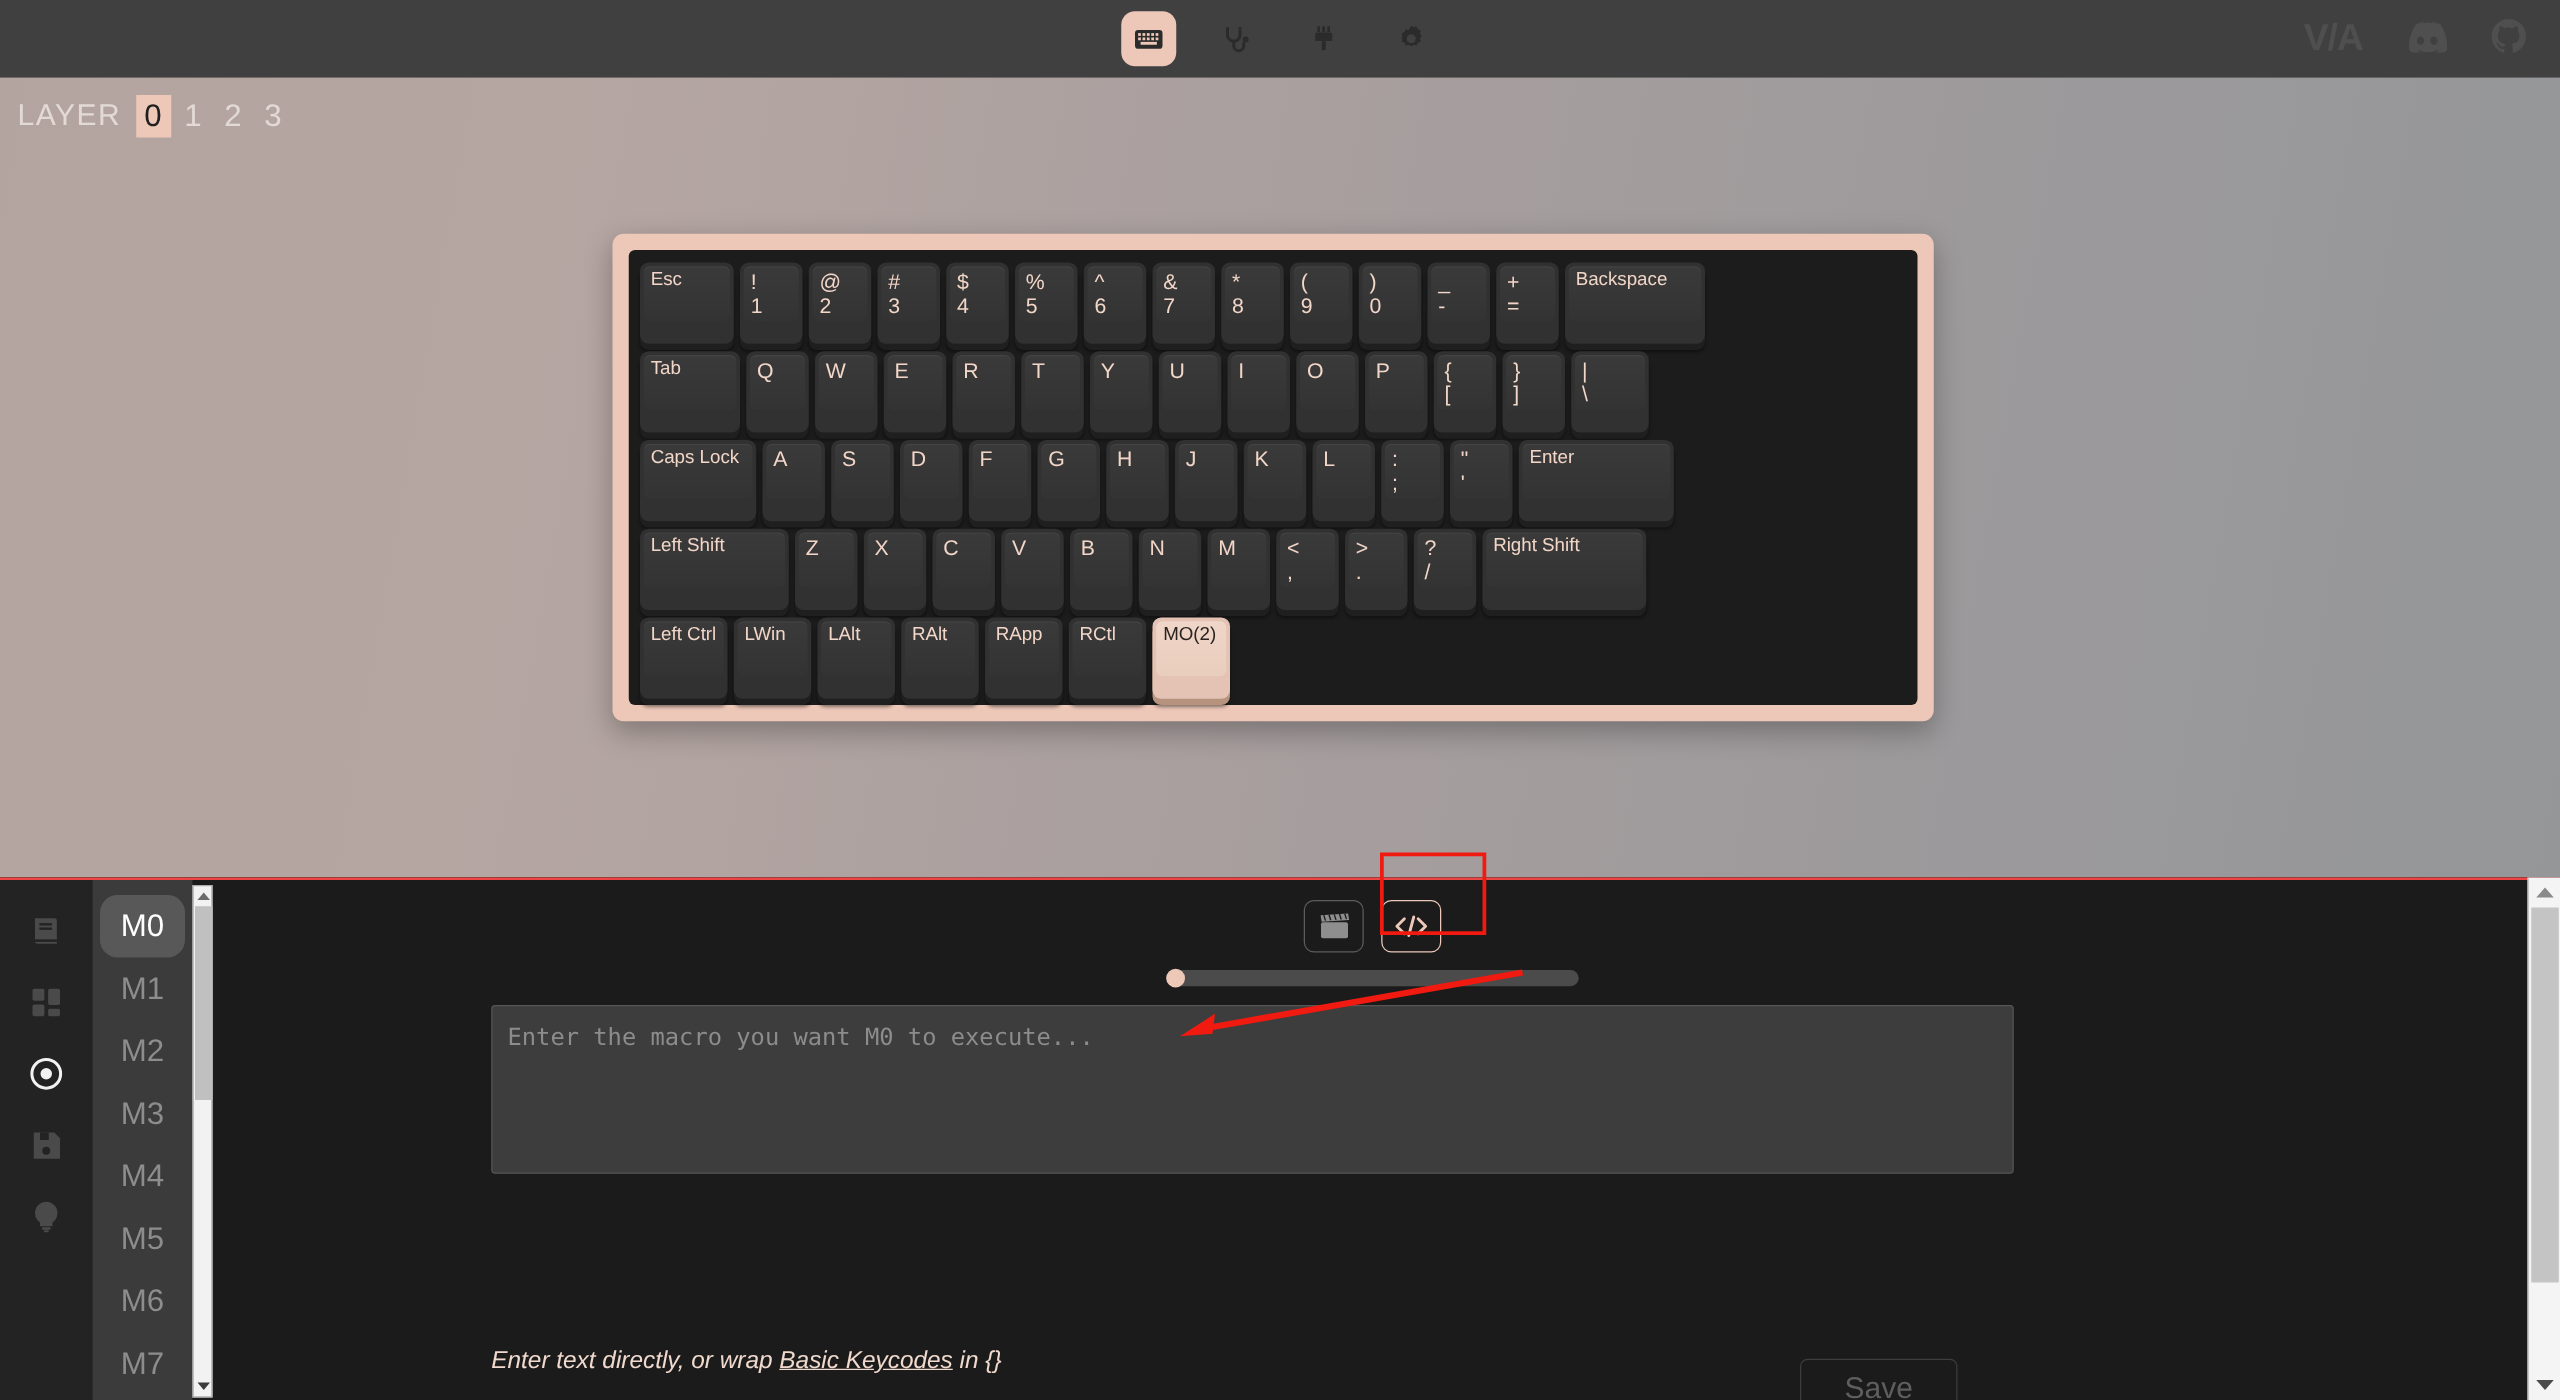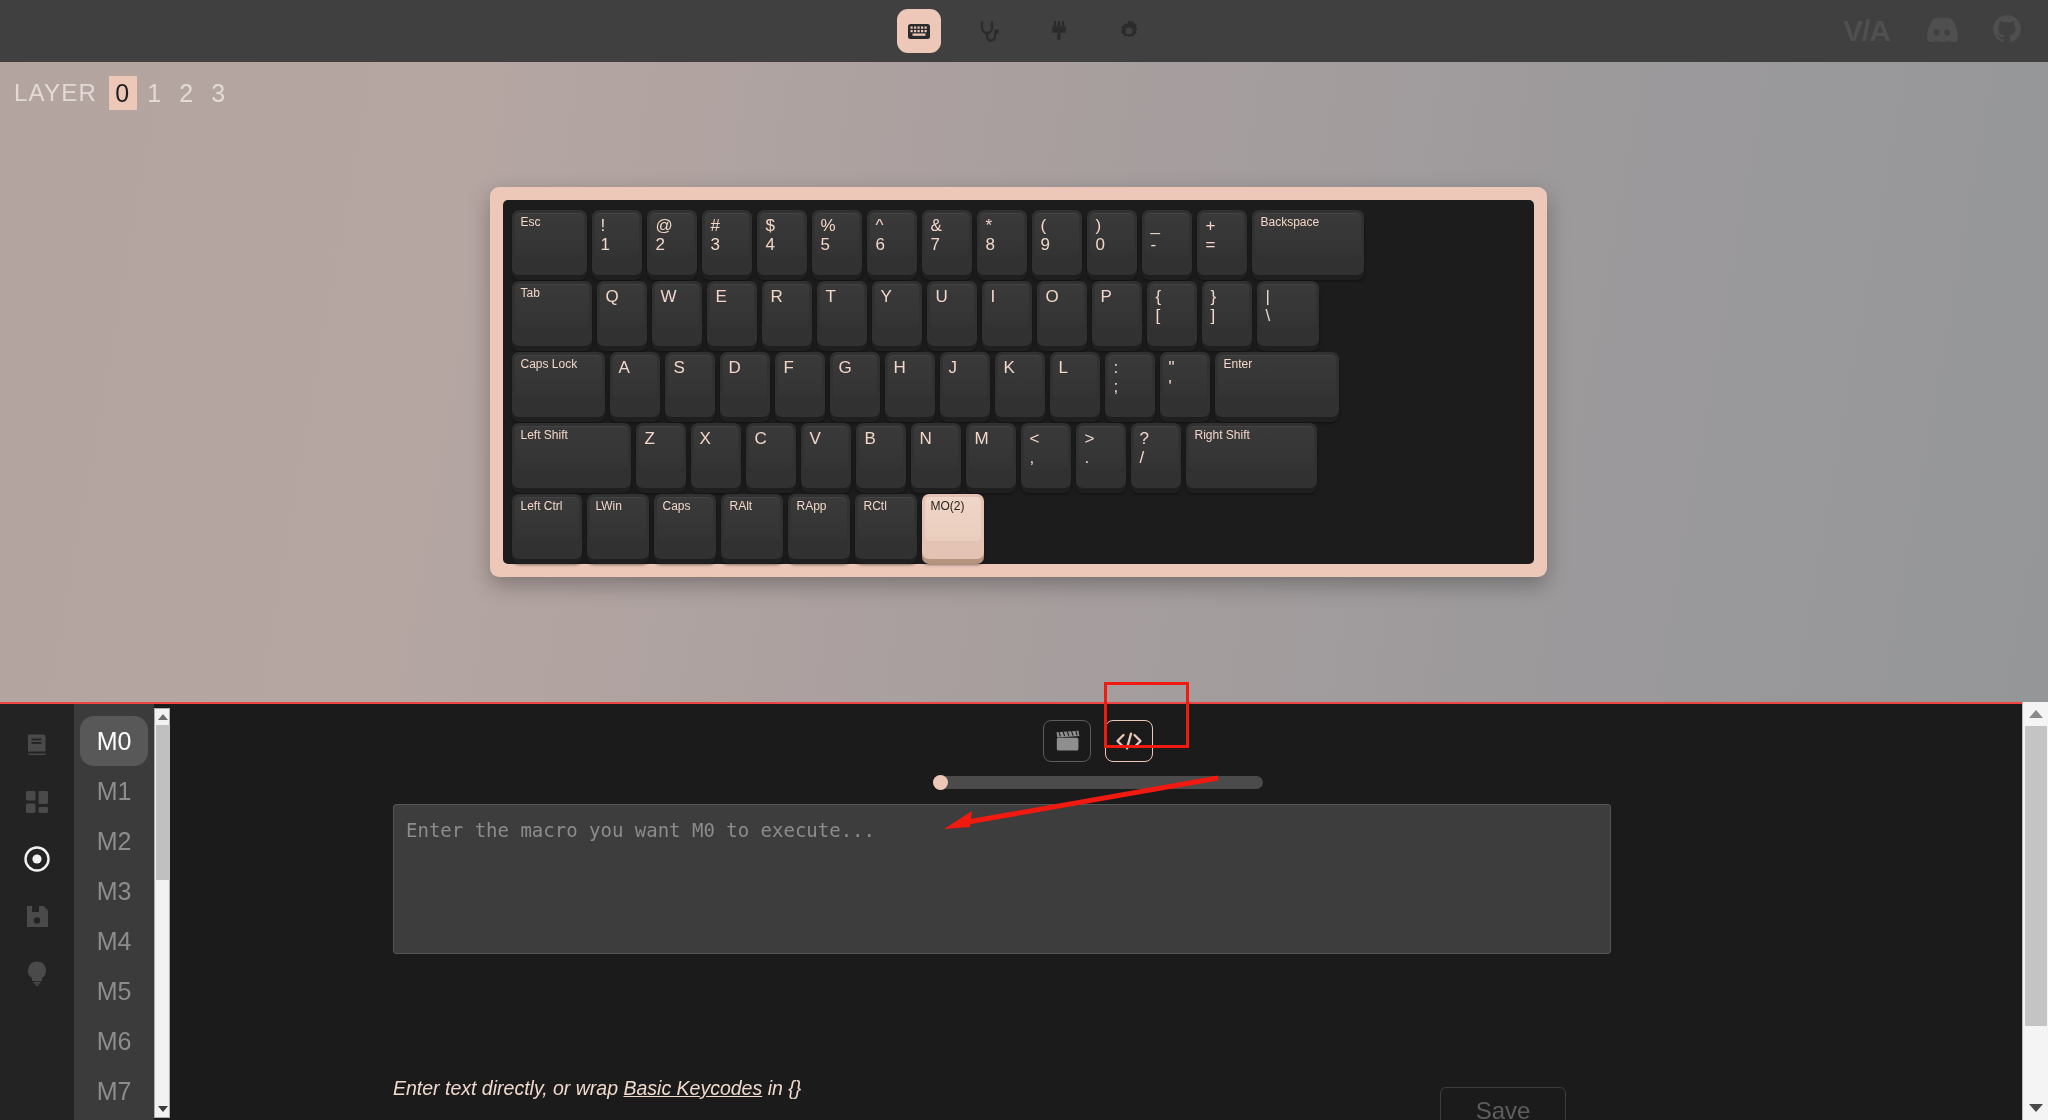--- a/index.html
+++ b/index.html
@@ -97,21 +97,21 @@
     border-radius: 5px;
     box-shadow: inset 0 1px 0 rgba(255,255,255,.05);
   }
   .key .legend {
     position: absolute; left: 9px; top: 6px; right: 5px;
     color: #f2d6c8; font-size: 17px; line-height: 1.12;
     font-family: "Liberation Sans", sans-serif;
     white-space: pre-line;
     pointer-events: none;
   }
-  .key.small .legend { font-size: 12px; }
+  .key.small .legend { font-size: 15px; }
   .key.sel { background: #e4c3b4; box-shadow: 0 5px 0 #b6937f, 0 6px 3px rgba(0,0,0,.45); }
   .key.sel .cap { background: linear-gradient(180deg,#f0d6c8 0%, #e9cdbd 100%); }
   .key.sel .legend { color: #2a2320; }
 
   
   .lower {
     position: absolute; left: 0; top: 702px; width: 2048px; height: 418px;
     background: #1b1b1b;
     border-top: 2px solid #ef4444;
   }
@@ -167,21 +167,21 @@
     border: 3px solid #f01a10; pointer-events: none; z-index: 60;
   }
   .annot-arrow { position: absolute; left: 940px; top: 775px; z-index: 60; pointer-events: none; }
 
   .sliderwrap { position: absolute; left: 50%; transform: translateX(-50%); top: 72px; width: 330px; }
   .slider-track { position: relative; height: 13px; background: #4b4b4b; border-radius: 7px; }
   .slider-knob { position: absolute; left: 0; top: -1px; width: 15px; height: 15px; border-radius: 50%; background: #edc8b9; }
 
   .macro-input {
     position: absolute; left: 215px; top: 100px;
-    width: 1218px; height: 150px;
+    width: 1218px; height: 135px;
     background: #3d3d3d; border: 1px solid #565656; border-radius: 3px;
     padding: 14px 12px;
     color: #8c8c8c; font-family: "DejaVu Sans Mono", monospace;
     font-size: 19px;
   }
 
   .help {
     position: absolute; left: 215px; top: 296px;
     font-family: "Liberation Sans", sans-serif;
     font-style: italic; font-size: 19.5px; line-height: 1.82;
@@ -534,21 +534,21 @@
             <div class="key small" style="width: 70px;">
               <div class="cap"></div>
               <div class="legend">Left Ctrl</div>
             </div>
             <div class="key small" style="width: 62px;">
               <div class="cap"></div>
               <div class="legend">LWin</div>
             </div>
             <div class="key small" style="width: 62px;">
               <div class="cap"></div>
-              <div class="legend">Caps</div>
+              <div class="legend">LAlt</div>
             </div>
             <div class="key small" style="width: 62px;">
               <div class="cap"></div>
               <div class="legend">RAlt</div>
             </div>
             <div class="key small" style="width: 62px;">
               <div class="cap"></div>
               <div class="legend">RApp</div>
             </div>
             <div class="key small" style="width: 62px; padding-left: 36px;">

